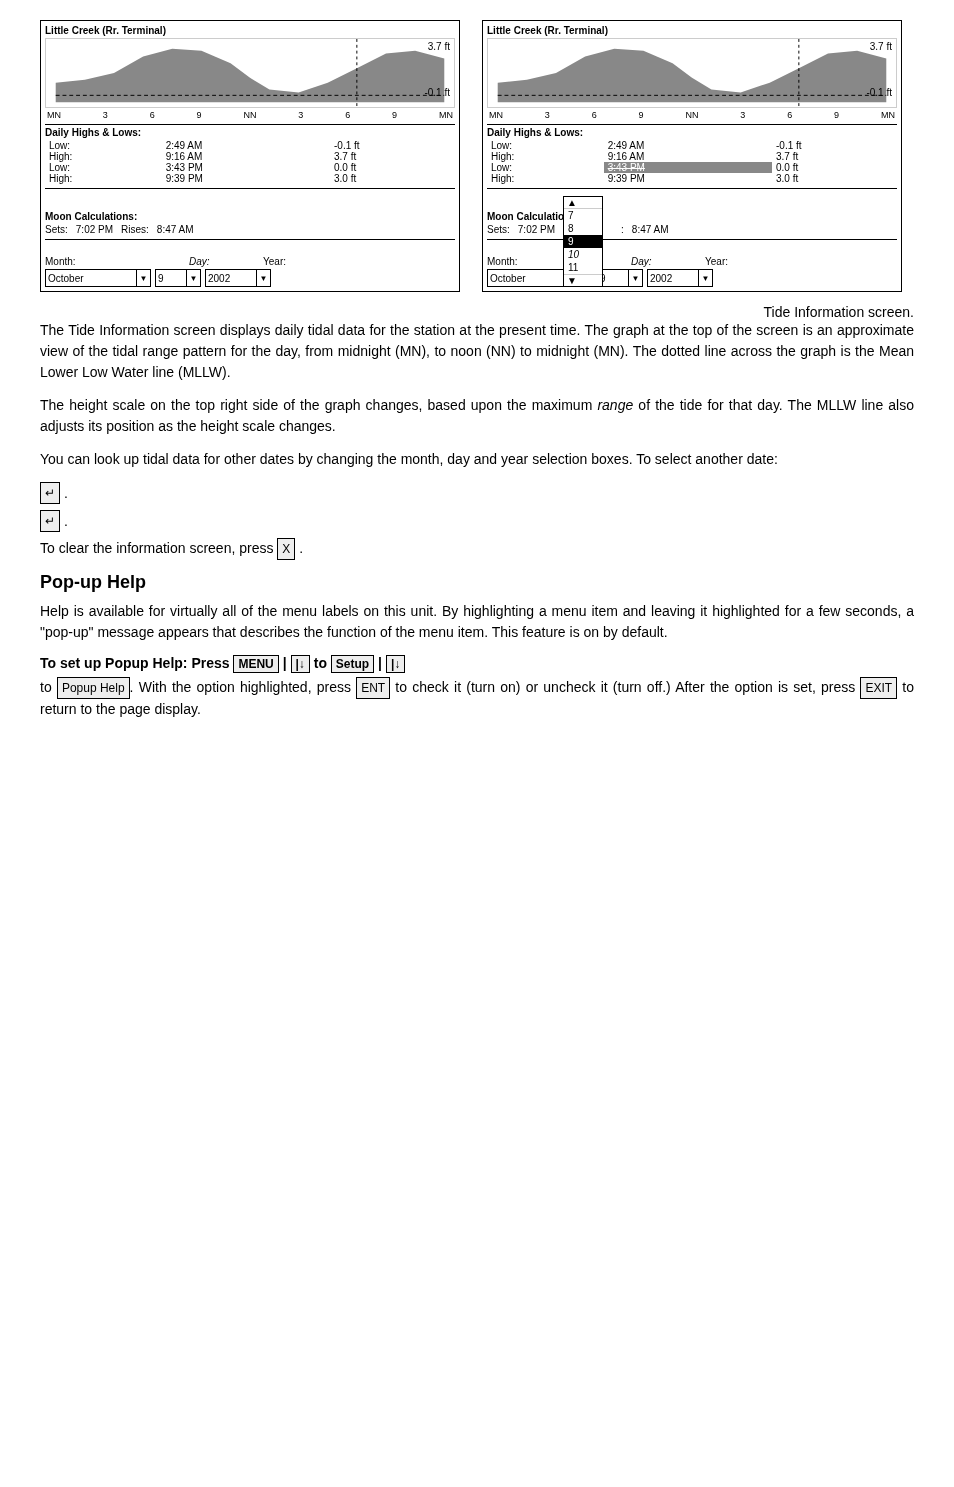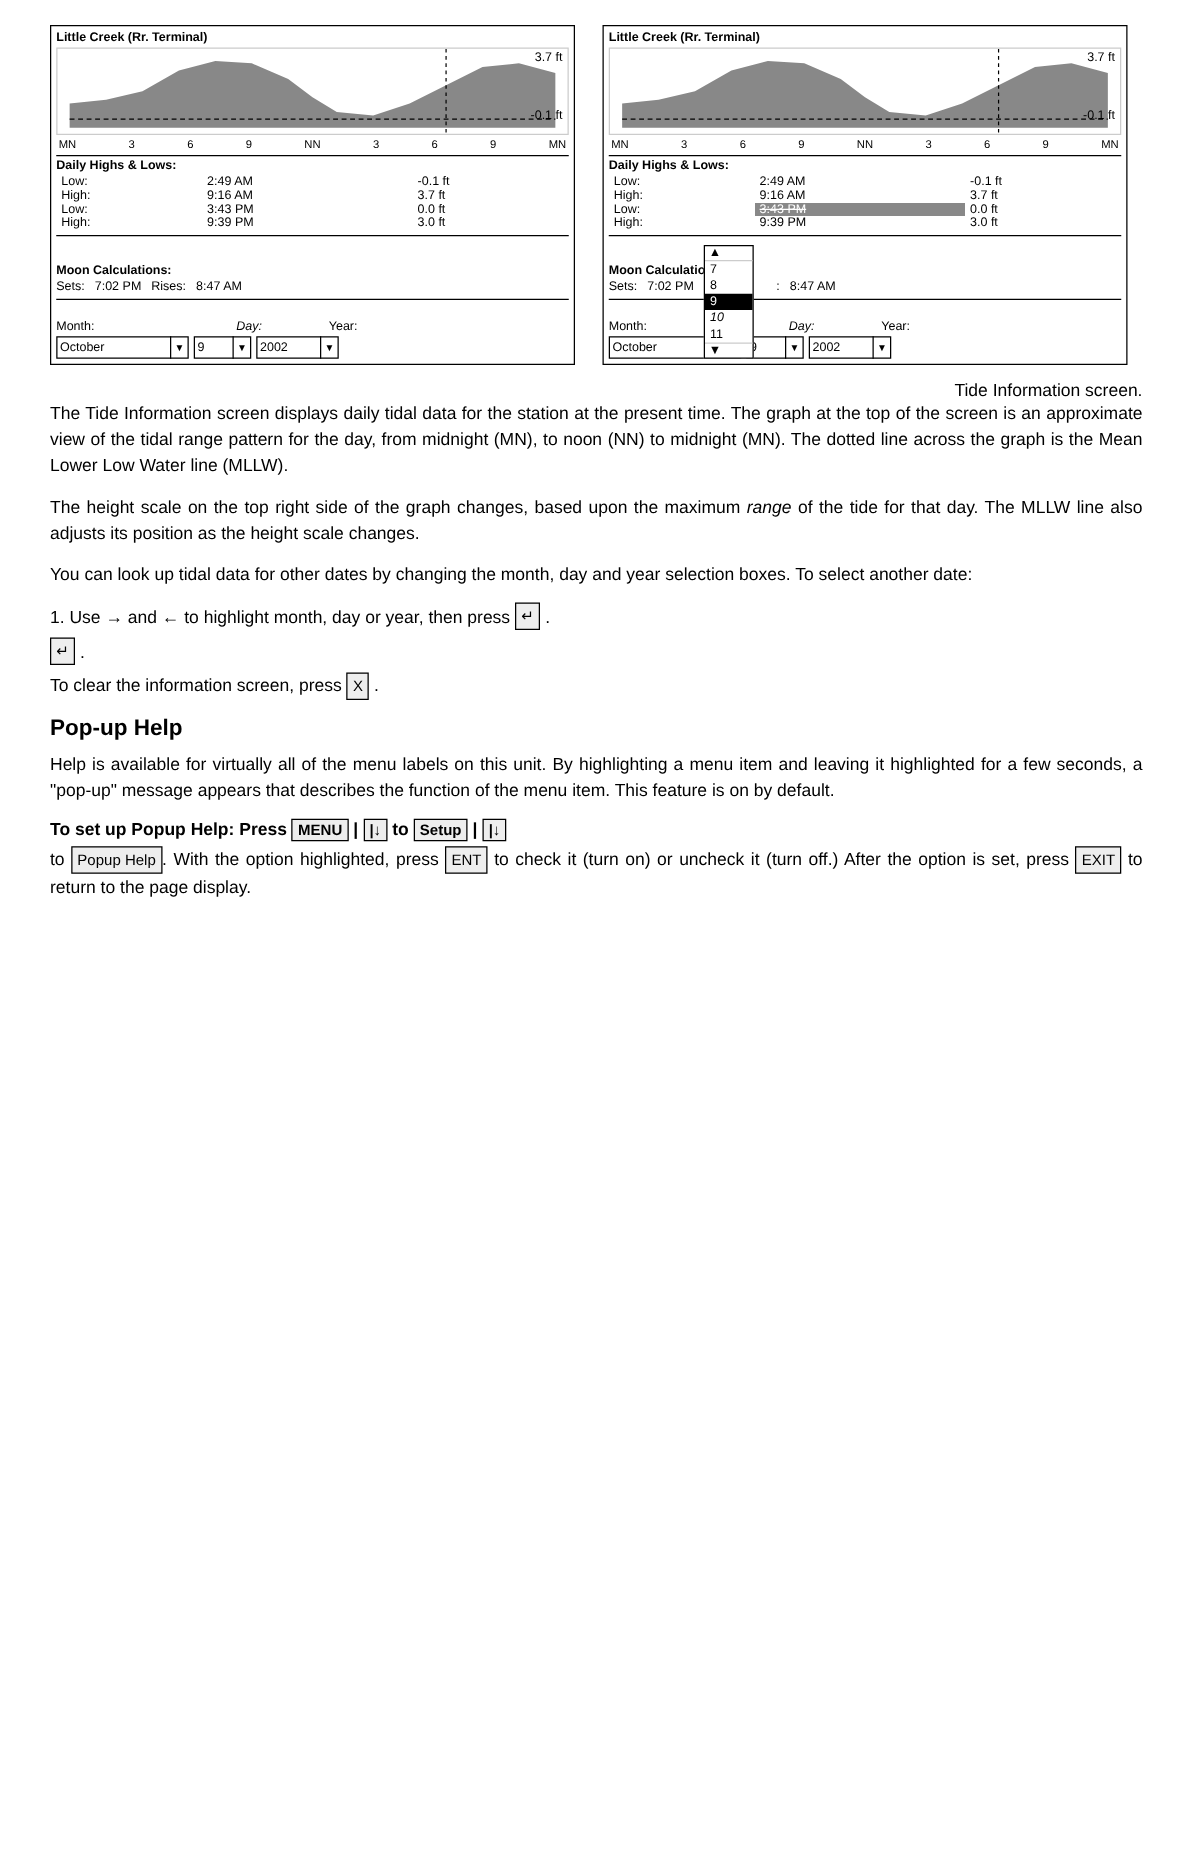--- a/index.html
+++ b/index.html
@@ -395,21 +395,20 @@
   </div>
 </div>
 
 <div class="caption">Tide Information screen.</div>
 
 <p class="body-text">The Tide Information screen displays daily tidal data for the station at the present time. The graph at the top of the screen is an approximate view of the tidal range pattern for the day, from midnight (MN), to noon (NN) to midnight (MN). The dotted line across the graph is the Mean Lower Low Water line (MLLW).</p>
 <p class="body-text">The height scale on the top right side of the graph changes, based upon the maximum <em>range</em> of the tide for that day. The MLLW line also adjusts its position as the height scale changes.</p>
 <p class="body-text">You can look up tidal data for other dates by changing the month, day and year selection boxes. To select another date:</p>
 
 <div class="list-item">
-  <span>1. Use → and ← to highlight month, day or year, then press</span>
   <span class="key-box">↵</span>
   <span>.</span>
 </div>
 
 <div class="list-item">
   <span class="key-box">↵</span>
   <span>.</span>
 </div>
 
 <p class="body-text">

